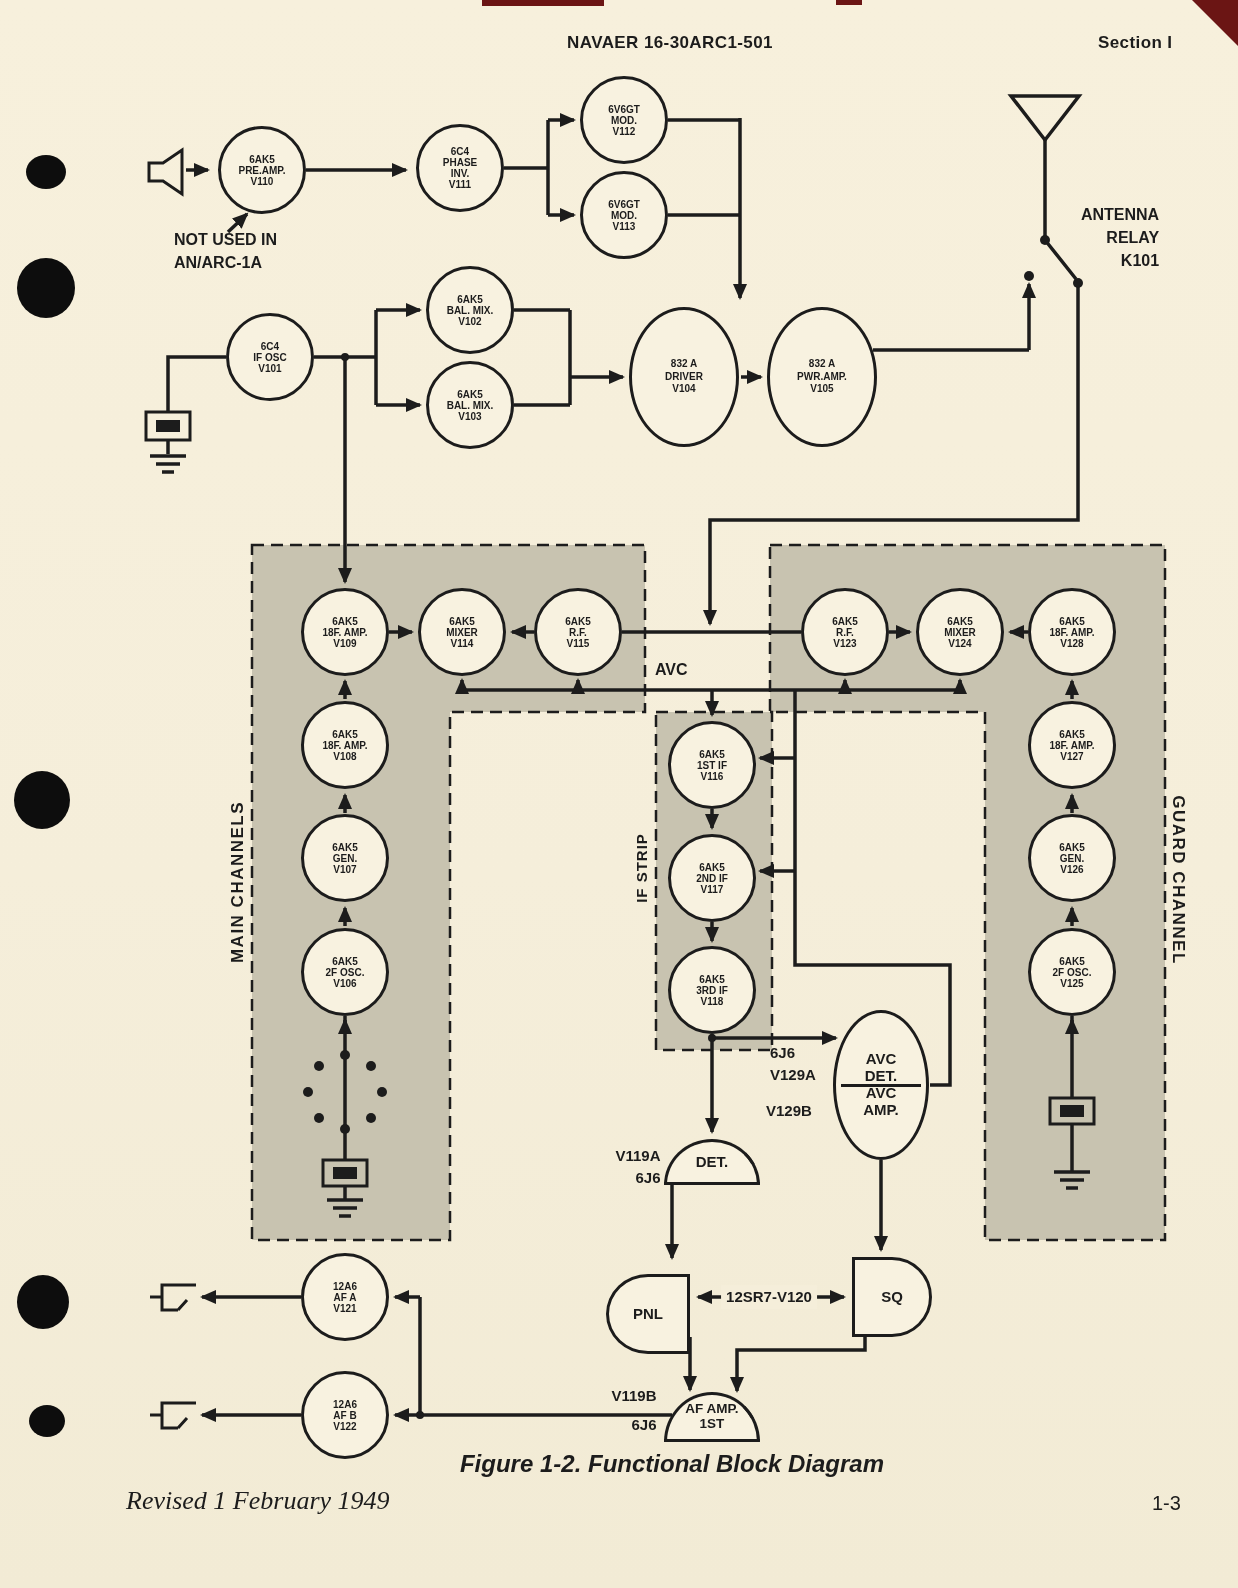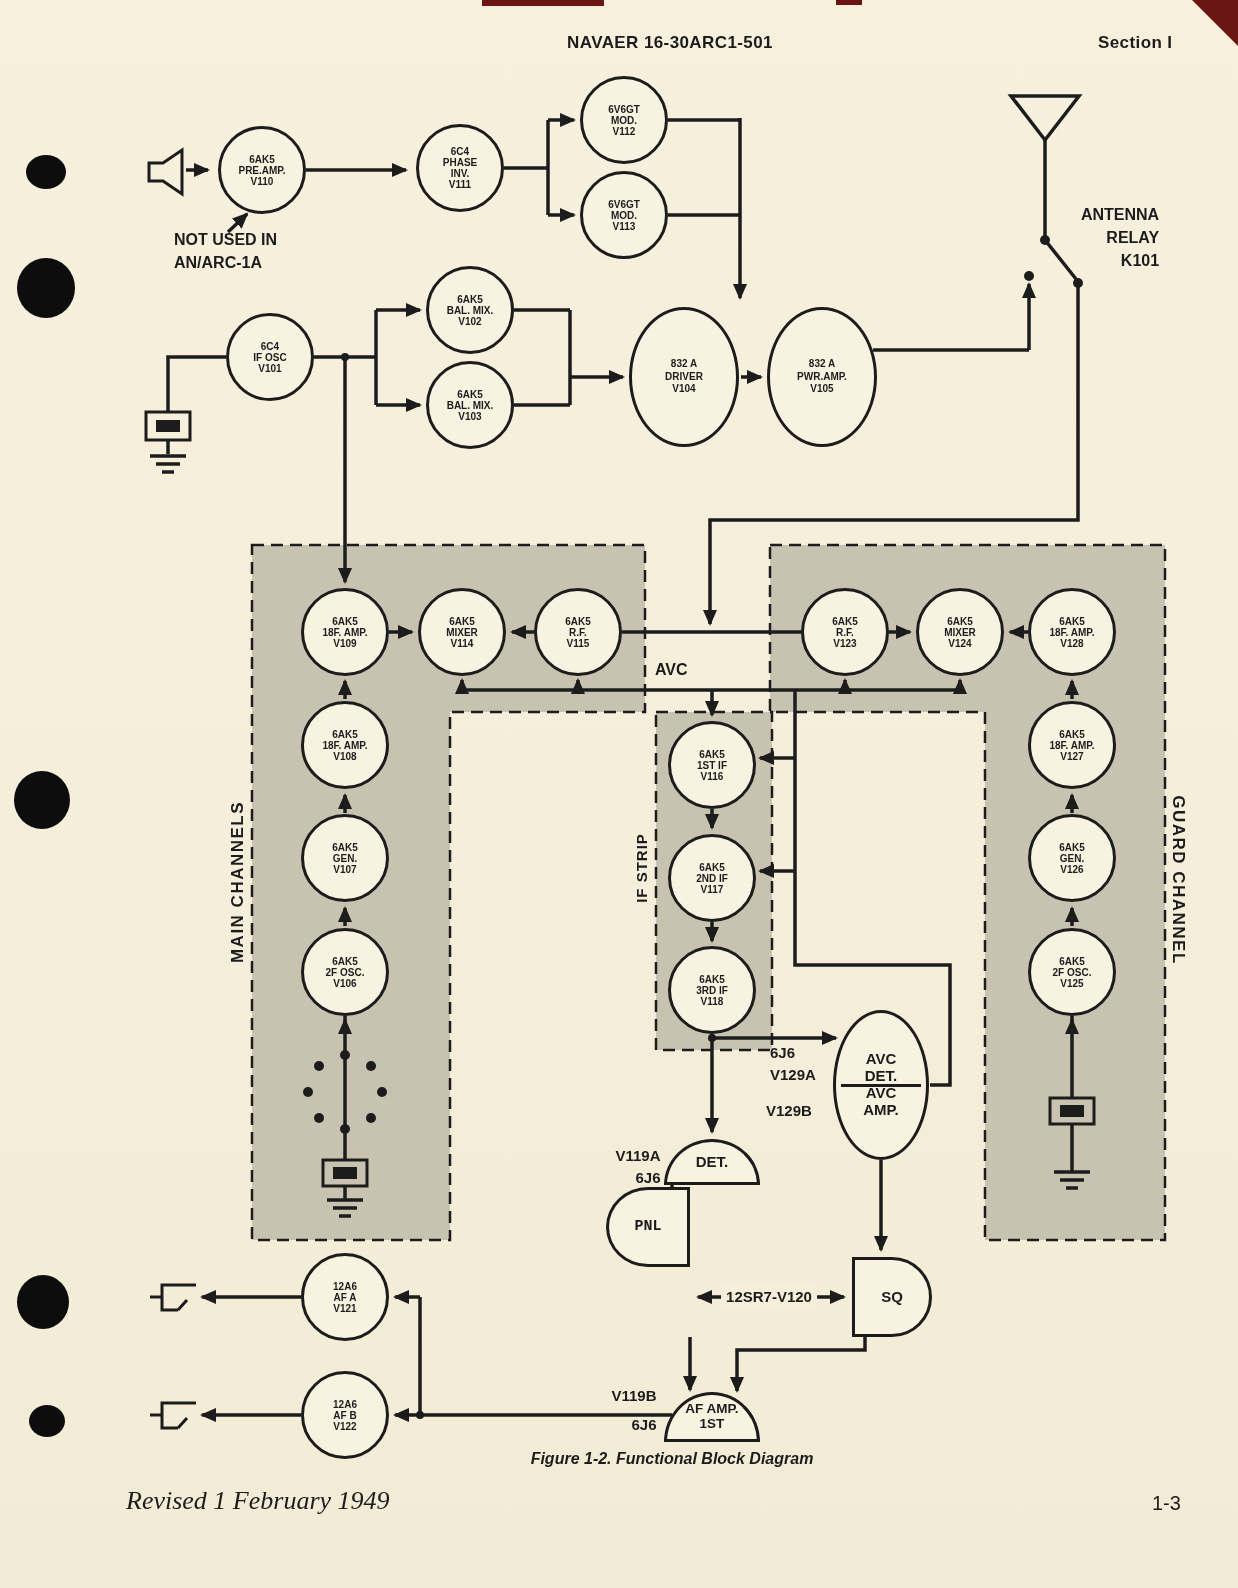--- a/index.html
+++ b/index.html
@@ -20,21 +20,21 @@
   .halfL{width:84px;height:80px;border-radius:42px 0 0 42px/40px 0 0 40px;font-size:15px;}
   .halfR{width:80px;height:80px;border-radius:0 40px 40px 0;font-size:15px;}
   .lbl{position:absolute;font-weight:bold;white-space:pre-line;font-size:16px;line-height:1.45;}
   .lbl.center{text-align:right;transform:translate(-50%,-50%);}
   .vlabel{position:absolute;font-weight:bold;white-space:nowrap;font-size:17px;
           letter-spacing:1.5px;transform:translate(-50%,-50%) rotate(-90deg);}
   .vlabel.cw{transform:translate(-50%,-50%) rotate(90deg);}
   .vlabel.small{font-size:15px;letter-spacing:1px;}
   .masked{background:#f5eeda;padding:1px 5px;font-size:15px;}
   .hdr{position:absolute;font-weight:bold;font-size:17px;letter-spacing:.4px;}
-  .caption{position:absolute;font-weight:bold;font-style:italic;font-size:16px;text-align:center;}
+  .caption{position:absolute;font-weight:bold;font-style:italic;font-size:24px;text-align:center;}
   .rev{position:absolute;font-family:"Liberation Serif",serif;font-style:italic;font-size:26px;}
   .pageno{position:absolute;font-weight:normal;font-size:20px;}
 </style>
 </head>
 <body>
 
 <div class="page">
 
 <svg class="wires" width="1238" height="1588" viewBox="0 0 1238 1588">
   <defs>
@@ -286,21 +286,21 @@
 
 <div class="node oval129" style="left:833px;top:1010px;">
   <span class="nlabel">AVC
 DET.
 AVC
 AMP.</span>
   <i class="oval-divider"></i>
 </div>
 
 <div class="node dome" style="left:664px;top:1139px;width:96px;height:46px;">DET.</div>
-<div class="node halfL" style="left:606px;top:1187px;font-family:Liberation Mono, monospace;">PNL</div>
+<div class="node halfL" style="left:606px;top:1274px;">PNL</div>
 <div class="node halfR" style="left:852px;top:1257px;">SQ</div>
 <div class="node dome af" style="left:664px;top:1392px;width:96px;height:50px;">AF AMP.
 1ST</div>
 
 <div class="node circle" style="left:301px;top:1253px;">12A6
 AF A
 V121</div>
 <div class="node circle" style="left:301px;top:1371px;">12A6
 AF B
 V122</div>

